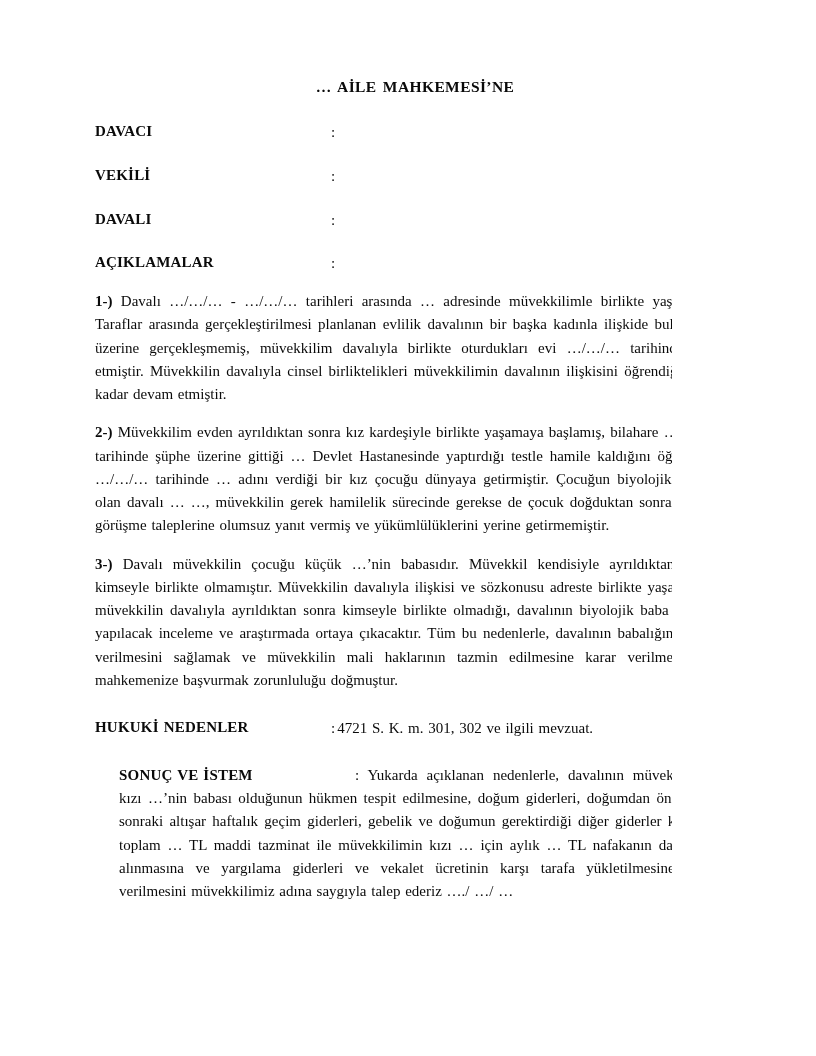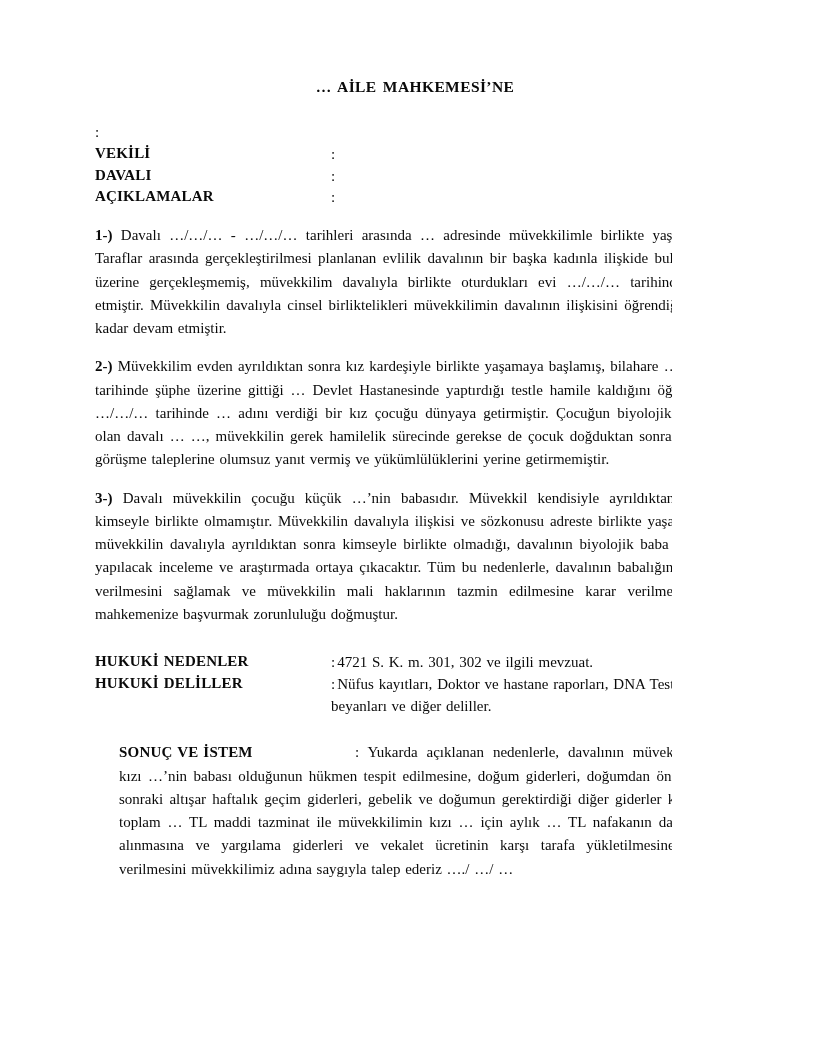--- a/index.html
+++ b/index.html
@@ -33,20 +33,21 @@
     letter-spacing: 0.4px;
     word-spacing: 2px;
     margin: 18px 0 0 0;
     padding-left: 18px;
   }
 
   
   .field-row {
     display: flex;
     align-items: flex-start;
+    margin-top: 22px;
   }
   .field-label {
     width: 236px;
     flex: 0 0 236px;
     font-weight: bold;
     font-size: 15px;
     letter-spacing: 0.2px;
     word-spacing: 1px;
     line-height: 1.25;
   }
@@ -91,20 +92,21 @@
 </style>
 </head>
 <body>
 
 <div class="page">
   <div class="content">
 
     <h1 class="doc-title">… AİLE MAHKEMESİ’NE</h1>
 
     <div class="field-row gap-lg">
+      <div class="field-label">DAVACI</div>
       <div class="field-value">
         <span class="colon">:</span><span></span>
       </div>
     </div>
 
     <div class="field-row">
       <div class="field-label">VEKİLİ</div>
       <div class="field-value">
         <span class="colon">:</span><span></span>
       </div>
@@ -131,23 +133,17 @@
 
     <p class="para"><span class="num">3-)</span><span> Davalı müvekkilin çocuğu küçük …’nin babasıdır. Müvekkil kendisiyle ayrıldıktan sonra kimseyle birlikte olmamıştır. Müvekkilin davalıyla ilişkisi ve sözkonusu adreste birlikte yaşadıkları, müvekkilin davalıyla ayrıldıktan sonra kimseyle birlikte olmadığı, davalının biyolojik baba olduğu yapılacak inceleme ve araştırmada ortaya çıkacaktır. Tüm bu nedenlerle, davalının babalığına karar verilmesini sağlamak ve müvekkilin mali haklarının tazmin edilmesine karar verilmesi için mahkemenize başvurmak zorunluluğu doğmuştur.</span></p>
 
     <div class="field-row gap-lg">
       <div class="field-label">HUKUKİ NEDENLER</div>
       <div class="field-value">
         <span class="colon">:</span><span>4721 S. K. m. 301, 302 ve ilgili mevzuat.</span>
       </div>
     </div>
 
-    <div class="field-row">
-      <div class="field-label">HUKUKİ DELİLLER</div>
-      <div class="field-value">
-        <span class="colon">:</span><span>Nüfus kayıtları, Doktor ve hastane raporları, DNA Testi, tanık beyanları ve diğer deliller.</span>
-      </div>
-    </div>
 
     <p class="sonuc-block"><span class="sonuc-label">SONUÇ VE İSTEM</span><span class="colon">:</span><span> Yukarda açıklanan nedenlerle, davalının müvekkilimin kızı …’nin babası olduğunun hükmen tespit edilmesine, doğum giderleri, doğumdan önceki ve sonraki altışar haftalık geçim giderleri, gebelik ve doğumun gerektirdiği diğer giderler karşılığı toplam … TL maddi tazminat ile müvekkilimin kızı … için aylık … TL nafakanın davalıdan alınmasına ve yargılama giderleri ve vekalet ücretinin karşı tarafa yükletilmesine karar verilmesini müvekkilimiz adına saygıyla talep ederiz …./ …/ …</span></p>
 
   </div>
 </div>
 
 </body></html>

